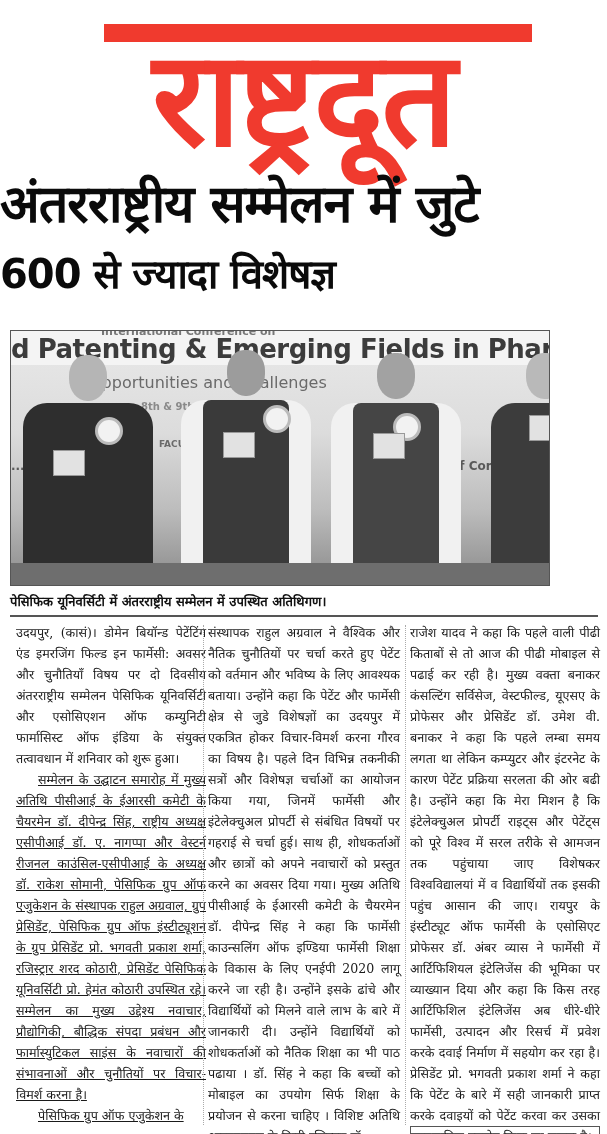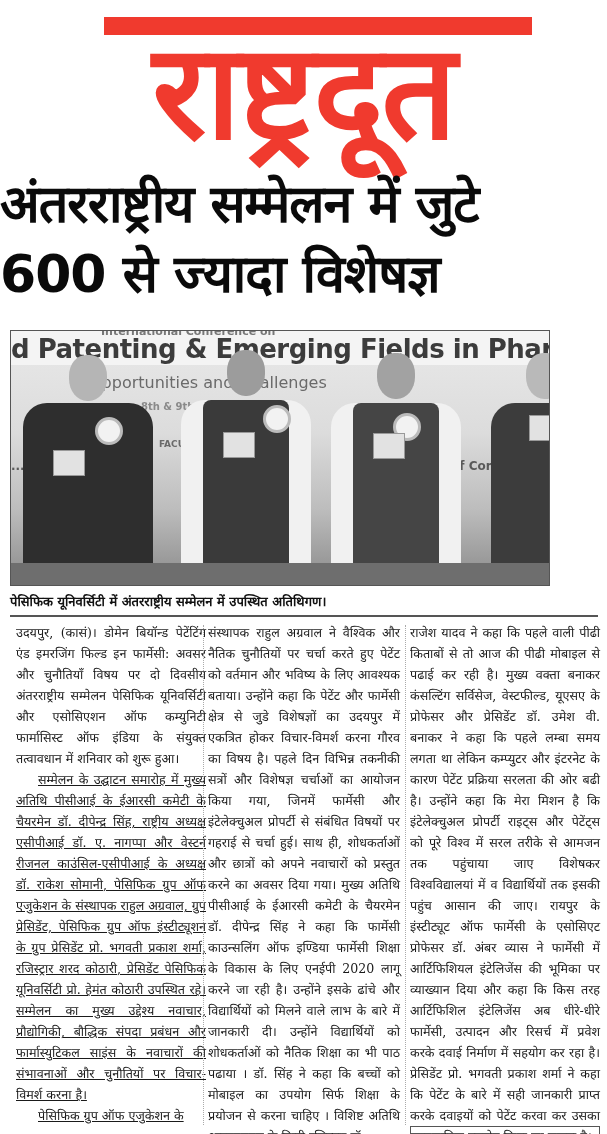--- a/index.html
+++ b/index.html
@@ -1,22 +1,22 @@
 <!DOCTYPE html>
 <html><head>
 <meta charset="utf-8">
 <style>
   html, body { margin: 0; padding: 0; background: #ffffff; }
   body { width: 607px; height: 1134px; overflow: hidden; position: relative; font-family: "DejaVu Sans", sans-serif; color: #111; }
-  .masthead { position: absolute; left: 0; top: 1px; width: 607px; height: 175px; text-align: center; }
+  .masthead { position: absolute; left: 0; top: 8px; width: 607px; height: 175px; text-align: center; }
   .masthead .bar { position: absolute; left: 104px; top: 16px; width: 428px; height: 18px; background: #f03a2e; }
   .masthead .name { position: absolute; left: 0; top: 6px; width: 607px; text-align: center; font-family: "DejaVu Sans", sans-serif; font-weight: bold; font-size: 132px; line-height: 170px; color: #f03a2e; letter-spacing: -2px; }
   .headline { position: absolute; left: 0; width: 607px; text-align: left; font-family: "DejaVu Sans", sans-serif; font-weight: bold; color: #0a0a0a; }
   .headline.l1 { top: 168px; font-size: 52px; line-height: 72px; letter-spacing: -1px; }
-  .headline.l2 { top: 238px; font-size: 52px; line-height: 72px; letter-spacing: -1px; }
+  .headline.l2 { top: 238px; font-size: 40px; line-height: 72px; letter-spacing: -1px; }
   .photo { position: absolute; left: 10px; top: 330px; width: 540px; height: 256px; border: 1px solid #555; box-sizing: border-box; overflow: hidden;
     background: linear-gradient(180deg, #e9e9e9 0%, #dcdcdc 40%, #bdbdbd 70%, #8a8a8a 100%); }
   .photo .banner-top { position: absolute; left: 0; top: 0; width: 100%; height: 34px; background: #f4f4f4; }
   .photo .banner-title { position: absolute; left: 0; top: 3px; width: 100%; text-align: center; font-family: "DejaVu Sans", sans-serif; font-weight: bold; font-size: 26px; color: #3c3c3c; white-space: nowrap; letter-spacing: -0.5px; }
   .photo .banner-kicker { position: absolute; left: 90px; top: -6px; font-size: 11px; font-weight: bold; color: #777; white-space: nowrap; }
   .photo .banner-sub { position: absolute; left: 78px; top: 42px; font-size: 16px; color: #6a6a6a; white-space: nowrap; }
   .photo .banner-date { position: absolute; left: 130px; top: 70px; font-size: 10px; color: #8a8a8a; font-weight: bold; white-space: nowrap; }
   .photo .banner-fac { position: absolute; left: 148px; top: 108px; font-size: 9px; color: #6a6a6a; font-weight: bold; white-space: nowrap; }
   .photo .banner-univ { position: absolute; left: 0px; top: 128px; font-size: 12px; color: #5a5a5a; font-weight: bold; white-space: nowrap; }
   .photo .banner-comm { position: absolute; left: 440px; top: 128px; font-size: 12px; color: #5a5a5a; font-weight: bold; white-space: nowrap; }

